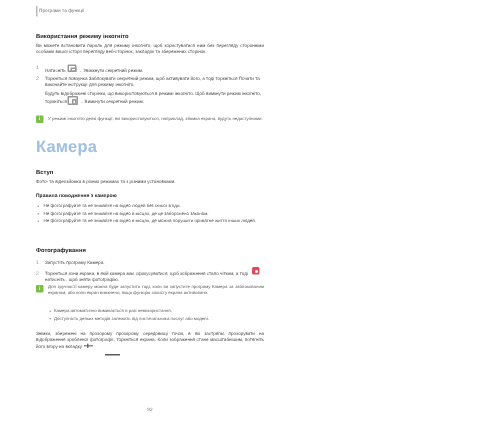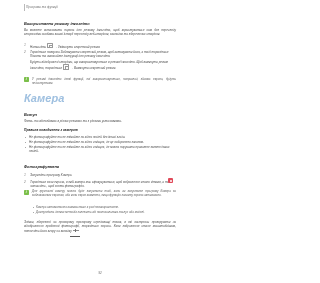--- a/index.html
+++ b/index.html
@@ -8,21 +8,20 @@
     background:#ffffff;
     font-family:"Liberation Sans", sans-serif;
     color:#333333;
     overflow:hidden;
     position:relative;
   }
   .page{
     position:absolute;
     inset:0;
     padding:16px;
-    font-style:italic;
   }
   
   .header{
     position:absolute;
     left:26px; top:5px;
     font-size:3.1px;
     letter-spacing:.05px;
     color:#6d6d6d;
   }
   .header-rule{

